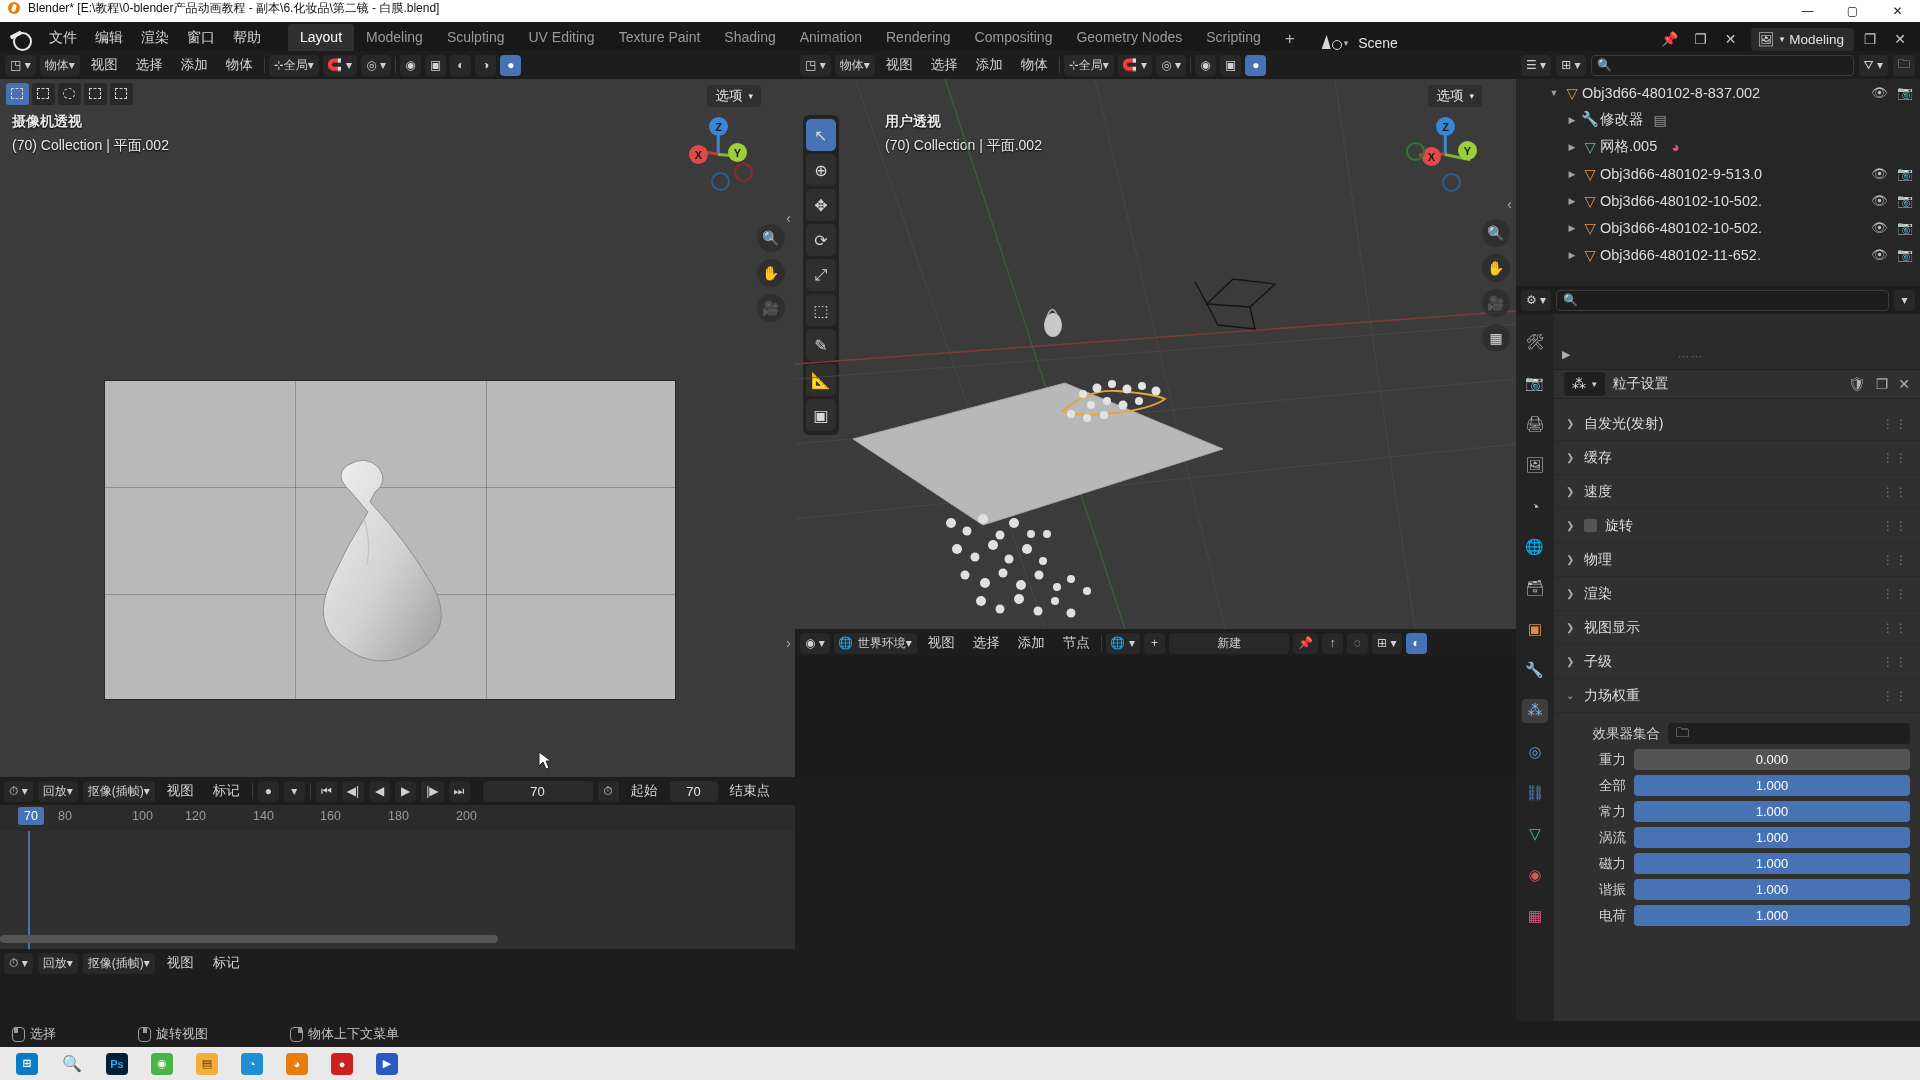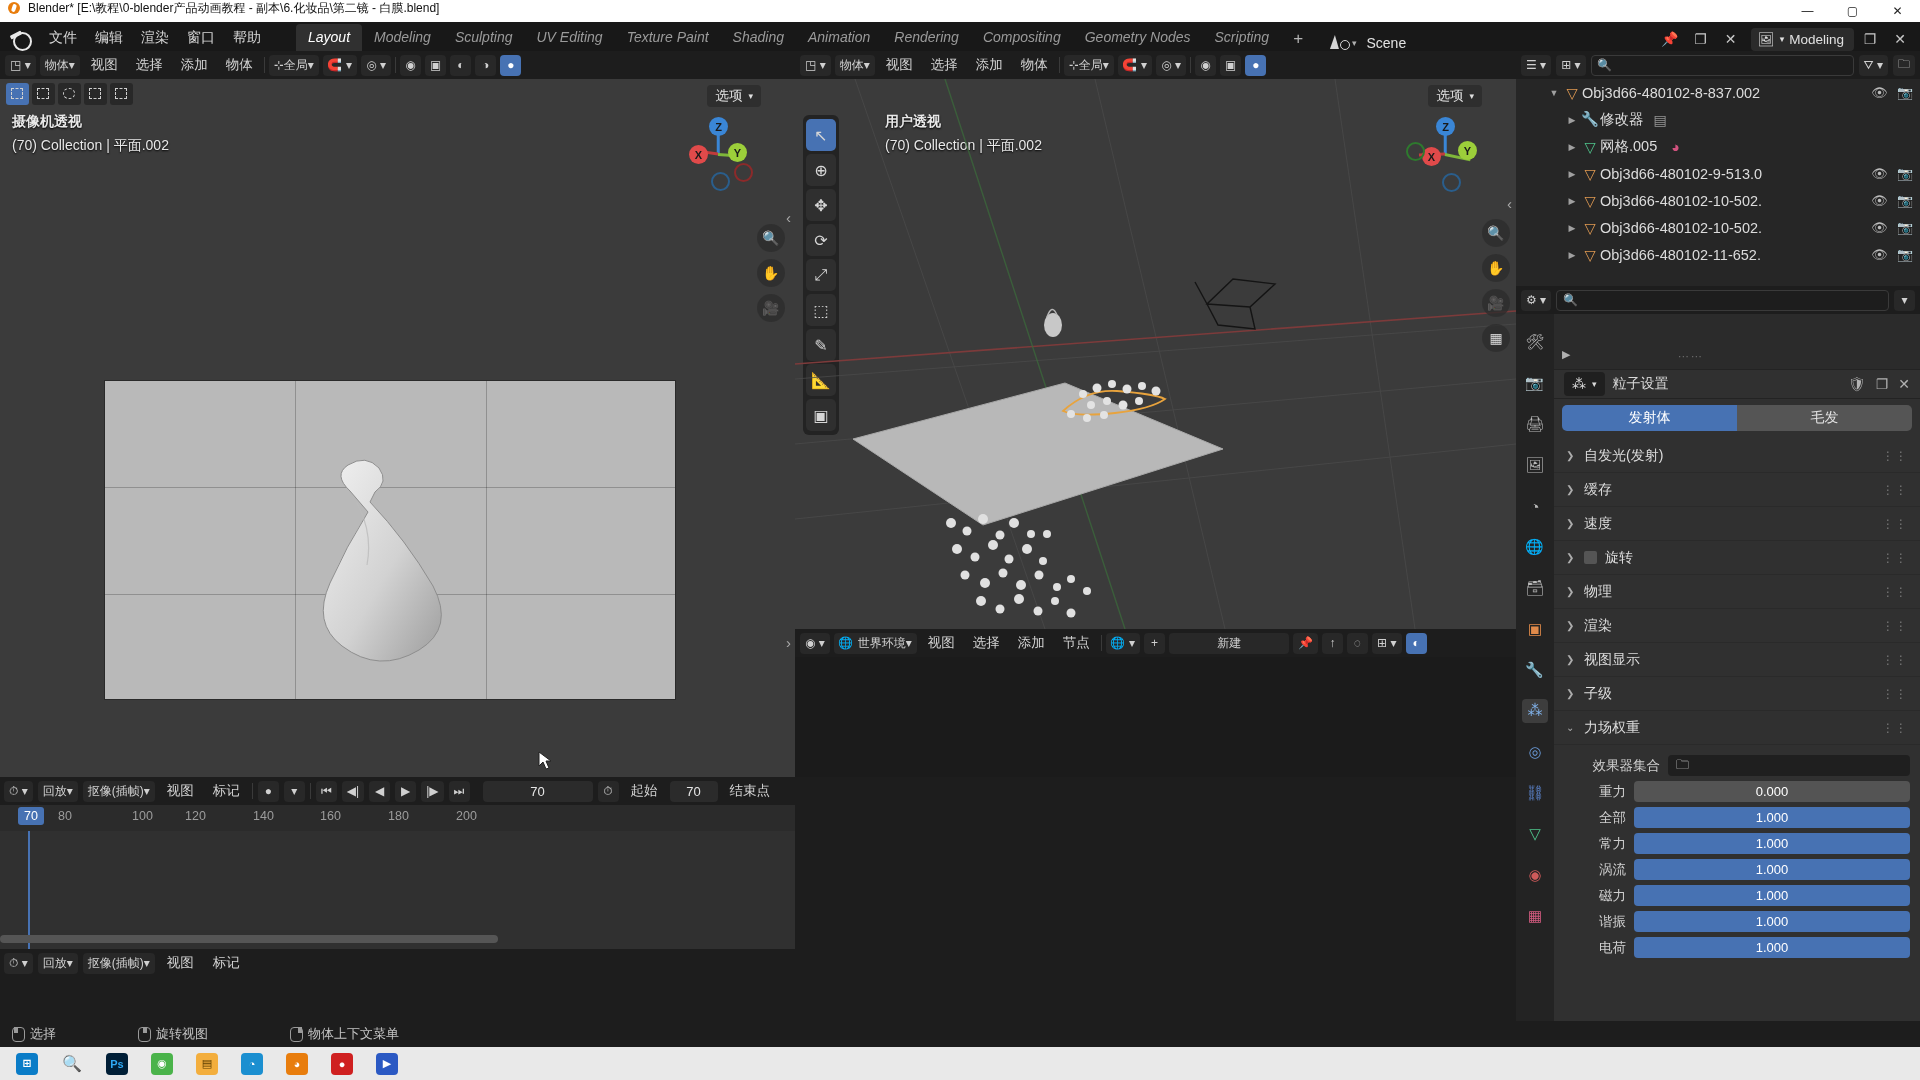--- a/index.html
+++ b/index.html
@@ -22,21 +22,21 @@
 
   
   .topbar { position:absolute; left:0; top:22px; width:1920px; height:29px;
     background:#181818; display:flex; align-items:flex-end; }
   .blender-logo { width:26px; height:22px; margin:0 6px 0 8px; position:relative; flex:none; }
   .blender-logo::before{content:"";position:absolute;left:5px;top:3px;width:15px;height:15px;
     border-radius:50%;border:2.5px solid #e8e8e8;}
   .blender-logo::after{content:"";position:absolute;left:2px;top:4px;width:12px;height:4px;
     background:#e8e8e8;transform:rotate(-28deg);border-radius:1px;}
   .menu-item { font-size:14px; color:#d6d6d6; padding:4px 9px; white-space:nowrap; }
-  .ws-tabs { display:flex; align-items:flex-end; height:29px; margin-left:26px;font-style:italic; }
+  .ws-tabs { display:flex; align-items:flex-end; height:29px; margin-left:18px; }
   .ws-tab { font-size:14px; color:#9a9a9a; padding:5px 12px 6px 12px; white-space:nowrap;
      border-radius:4px 4px 0 0; }
   .ws-tab.active { background:#303030; color:#ffffff; }
   .ws-plus { color:#b5b5b5; font-size:17px; padding:2px 12px; }
   .scene-block { display:flex; align-items:center; margin-left:14px; gap:4px; }
   .scn-icon { width:19px; height:17px; position:relative; }
   .scn-icon::before{content:"";position:absolute;left:1px;top:1px;width:9px;height:14px;
     background:#d5d5d5;clip-path:polygon(55% 0,100% 100%,0 100%);}
   .scn-icon::after{content:"";position:absolute;left:11px;top:6px;width:8px;height:8px;
     border:1.6px solid #d5d5d5;border-radius:50%;}
@@ -683,24 +683,20 @@
           <span style="font-size:9px">▾</span>
         </div>
         <span>粒子设置</span>
         <span style="margin-left:auto;display:flex;gap:10px;color:#b2b2b2;">
           <span>🛡</span>
           <span>❐</span>
           <span>✕</span>
         </span>
       </div>
 
-      <div class="tabrow">
-        <div class="on">发射体</div>
-        <div>毛发</div>
-      </div>
 
       <div style="margin-top:8px;">
         <div class="acc">
           <span class="tri">❯</span>
           <span>自发光(发射)</span>
           <span class="dots">⋮⋮</span>
         </div>
         <div class="acc">
           <span class="tri">❯</span>
           <span>缓存</span>

